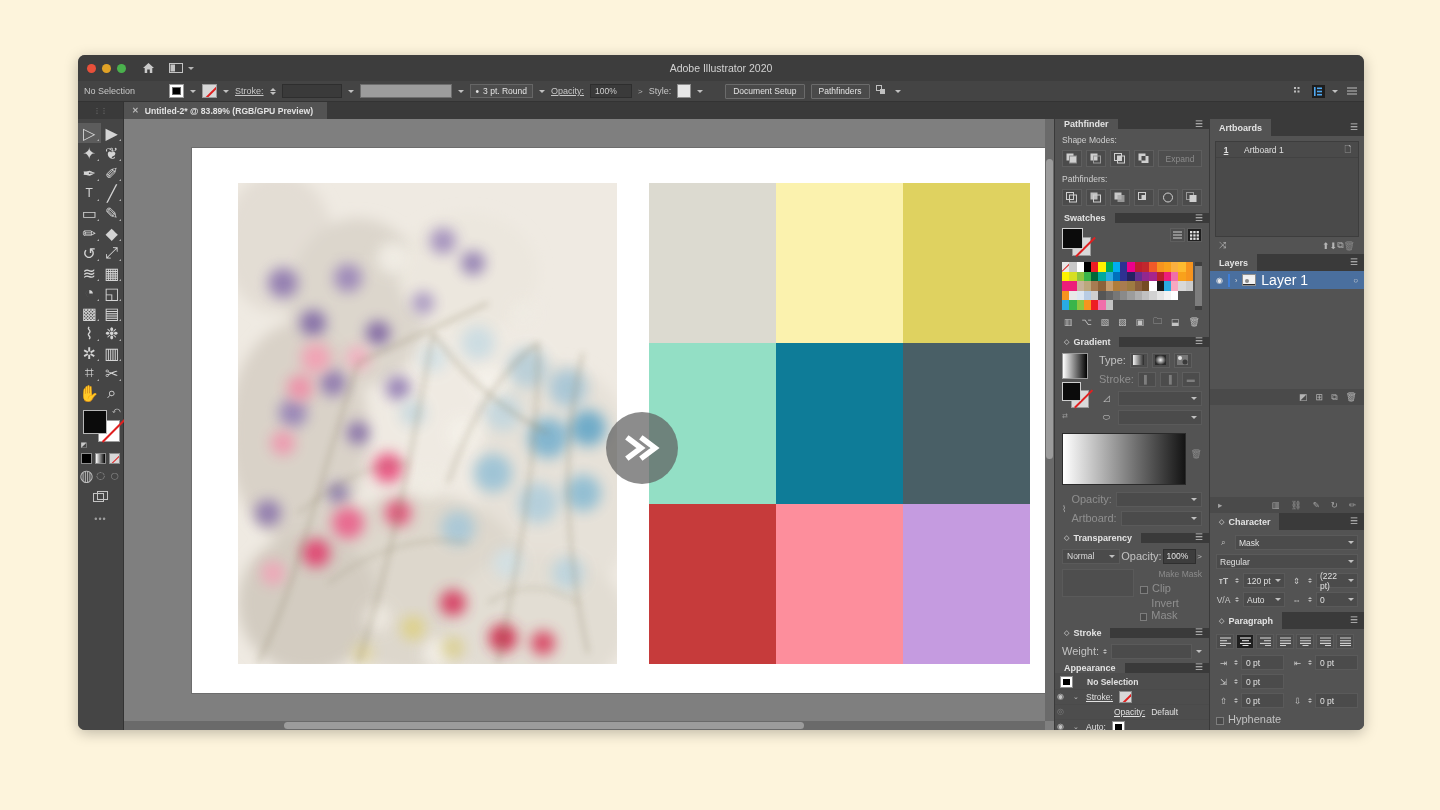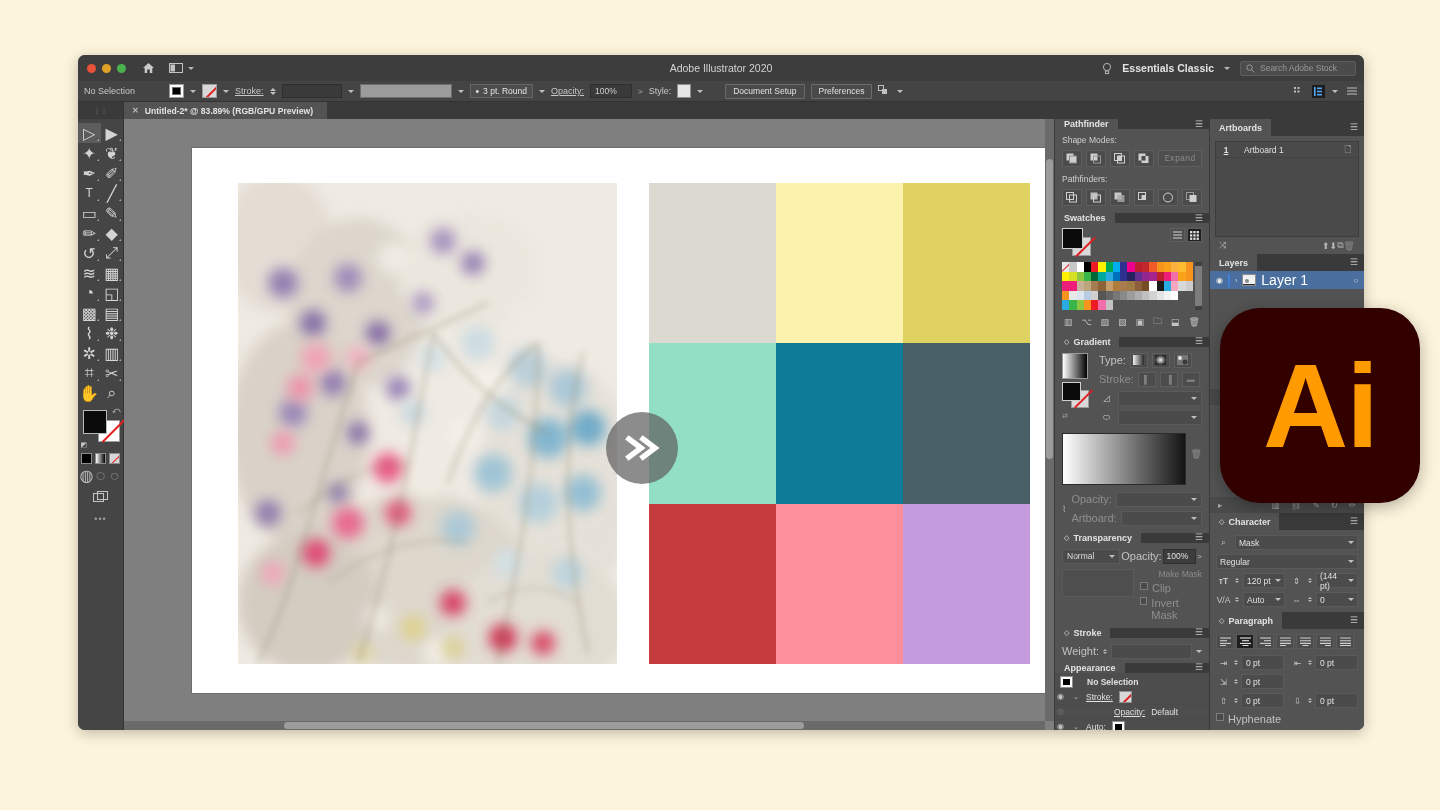--- a/index.html
+++ b/index.html
@@ -147,21 +147,21 @@
   .ptab-strip { height:17px; background:#3a3a3a; display:flex; align-items:stretch; }
   .ptab-strip .tabname {
     background:#535353; display:flex; align-items:center; padding:0 9px;
     font-size:9px; color:#e3e3e3; font-weight:bold; gap:4px;
   }
   .ptab-strip .filler { flex:1; display:flex; align-items:center; justify-content:flex-end; padding-right:6px; }
   .pbody { background:#535353; padding:6px 7px 7px; }
   .sect-label { font-size:8.5px; color:#cfcfcf; margin-bottom:5px; }
   .btn-row { display:flex; gap:4px; align-items:center; }
   .pf-btn { width:20px; height:17px; background:#4b4b4b; border:1px solid #5e5e5e; display:flex; align-items:center; justify-content:center; }
-  .expand-btn { flex:1; height:17px; background:#4e4e4e; border:1px solid #5e5e5e; display:flex; align-items:center; justify-content:center; font-size:8.5px; color:#8b8b8b;font-family:Liberation Mono, monospace; }
+  .expand-btn { flex:1; height:17px; background:#4e4e4e; border:1px solid #5e5e5e; display:flex; align-items:center; justify-content:center; font-size:8.5px; color:#8b8b8b; }
 
   
   .sw-head { display:flex; align-items:flex-start; justify-content:space-between; }
   .sw-fs { position:relative; width:34px; height:30px; }
   .sw-fs .b { position:absolute; left:10px; top:9px; width:19px; height:19px; background:#d9d9d9; border:1px solid #9b9b9b; }
   .sw-fs .b::after{content:'';position:absolute;left:-1px;top:8px;width:27px;height:1.8px;background:#e02020;transform:rotate(-45deg);}
   .sw-fs .f { position:absolute; left:0; top:0; width:21px; height:21px; background:#0b0b0b; border:1px solid #cfcfcf; }
   .viewtoggles { display:flex; gap:2px; }
   .vt { width:15px; height:14px; background:#4e4e4e; border:1px solid #5e5e5e; display:flex;align-items:center;justify-content:center;}
   .vt.on { background:#1f1f1f; }
@@ -188,21 +188,21 @@
   .grad-strip { height:52px; background:linear-gradient(90deg,#fff 0%,#6f6f6f 60%,#141414 100%); border:1px solid #2b2b2b; margin-top:4px; }
   .grad-bottom { margin-top:7px; }
 
   
   .tr-row { display:flex; align-items:center; gap:1px; }
   .tr-sel { width:62px; height:15px; background:#4b4b4b; border:1px solid #5a5a5a; display:flex; align-items:center; justify-content:space-between; padding:0 4px; font-size:8.5px; color:#dcdcdc;}
   .tr-val { width:36px; height:15px; background:#3d3d3d; border:1px solid #2f2f2f; font-size:8.5px; color:#e2e2e2; display:flex;align-items:center;padding-left:3px;}
   .mask-area { margin-top:5px; display:flex; gap:6px; }
   .mask-box { width:72px; height:28px; background:#4e4e4e; border:1px solid #5a5a5a; }
   .mask-ctl { flex:1; }
-  .ckrow { display:flex; align-items:flex-start; gap:4px; margin-top:3px; }
+  .ckrow { display:flex; align-items:flex-end; gap:4px; margin-top:3px; }
   .ck { width:8px; height:8px; border:1px solid #7d7d7d; background:#4a4a4a; }
 
   
   .ap-row { display:flex; align-items:center; gap:6px; height:15px; border-bottom:1px solid #4a4a4a; padding-left:2px; }
   .eye { font-size:8px; color:#c5c5c5; width:10px; }
   .eye.dim { color:#7e7e7e; }
   .chev { font-size:7px; color:#c0c0c0; width:7px; }
   .ap-txt { font-size:8.5px; color:#e0e0e0; }
   .ap-txt.u { text-decoration:underline; }
   .ap-sw { width:13px; height:12px; background:#fff; border:1px solid #8e8e8e; position:relative; }
@@ -266,35 +266,20 @@
           </svg>
       </div>
       <div class="arr-group">
         <svg width="14" height="10" viewBox="0 0 14 10">
             <rect x="0.5" y="0.5" width="13" height="9" fill="none" stroke="#c3c3c3"></rect>
             <rect x="1.5" y="1.5" width="4.5" height="7" fill="#c3c3c3"></rect>
           </svg>
         <span class="caret"></span>
       </div>
       <div class="app-title">Adobe Illustrator 2020</div>
-      <div class="tb-right">
-        <svg width="10" height="13" viewBox="0 0 10 13">
-            <circle cx="5" cy="5" r="3.6" fill="none" stroke="#b4b4b4"></circle>
-            <rect x="3.4" y="9" width="3.2" height="2.6" fill="none" stroke="#b4b4b4"></rect>
-          </svg>
-        <span class="ws-name">Essentials Classic</span>
-        <span class="caret"></span>
-        <div class="search-stock">
-          <svg width="9" height="9" viewBox="0 0 9 9">
-              <circle cx="3.6" cy="3.6" r="2.7" fill="none" stroke="#9a9a9a"></circle>
-              <line x1="5.7" y1="5.7" x2="8.4" y2="8.4" stroke="#9a9a9a"></line>
-            </svg>
-          <span>Search Adobe Stock</span>
-        </div>
-      </div>
     </div>
 
     <div class="controlbar">
       <span class="cb-label">No Selection</span>
       <div style="width:22px"></div>
       <div class="swatch-box">
           <div class="inner"></div>
         </div>
       <span class="mini-caret"></span>
       <div class="swatch-none"></div>
@@ -314,21 +299,21 @@
       </div>
       <span class="mini-caret"></span>
       <span class="cb-label u">Opacity:</span>
       <div class="field w40">100%</div>
       <span style="font-size:8px;color:#b5b5b5">&gt;</span>
       <span class="cb-label">Style:</span>
       <div class="style-sw"></div>
       <span class="mini-caret"></span>
       <div style="width:10px"></div>
       <div class="cb-btn">Document Setup</div>
-      <div class="cb-btn">Preferences</div>
+      <div class="cb-btn">Pathfinders</div>
       <svg width="13" height="12" viewBox="0 0 13 12">
           <rect x="0.5" y="0.5" width="5" height="5" fill="none" stroke="#c0c0c0"></rect>
           <rect x="4" y="4" width="5" height="5" fill="#c0c0c0"></rect>
         </svg>
       <span class="mini-caret"></span>
       <div class="cb-right">
         <div class="icon-sq">
           <svg width="9" height="9" viewBox="0 0 9 9">
               <g fill="#bdbdbd">
                 <rect x="0" y="0" width="2" height="2"></rect>
@@ -1123,21 +1108,21 @@
             <div class="cp-field cp-small">
                 <span>120 pt</span>
                 <span class="mini-caret"></span>
               </div>
             <span class="cp-ic">⇕</span>
             <div class="spin">
                 <i class="up"></i>
                 <i class="dn"></i>
               </div>
             <div class="cp-field cp-small">
-                <span>(144 pt)</span>
+                <span>(222 pt)</span>
                 <span class="mini-caret"></span>
               </div>
           </div>
           <div class="cp-row" style="margin-bottom:0">
             <span class="cp-ic">V/A</span>
             <div class="spin">
                 <i class="up"></i>
                 <i class="dn"></i>
               </div>
             <div class="cp-field cp-small">
@@ -1290,16 +1275,13 @@
           <div class="ckrow" style="margin-top:5px">
             <div class="ck"></div>
             <span class="lbl">Hyphenate</span>
           </div>
         </div>
       </div>
     </div>
 
   </div>
 
-  <div class="ai-badge" style="background: rgb(51, 0, 0);">
-    <span style="color: rgb(255, 154, 0);">Ai</span>
-  </div>
 </div>
 
 </body></html>

